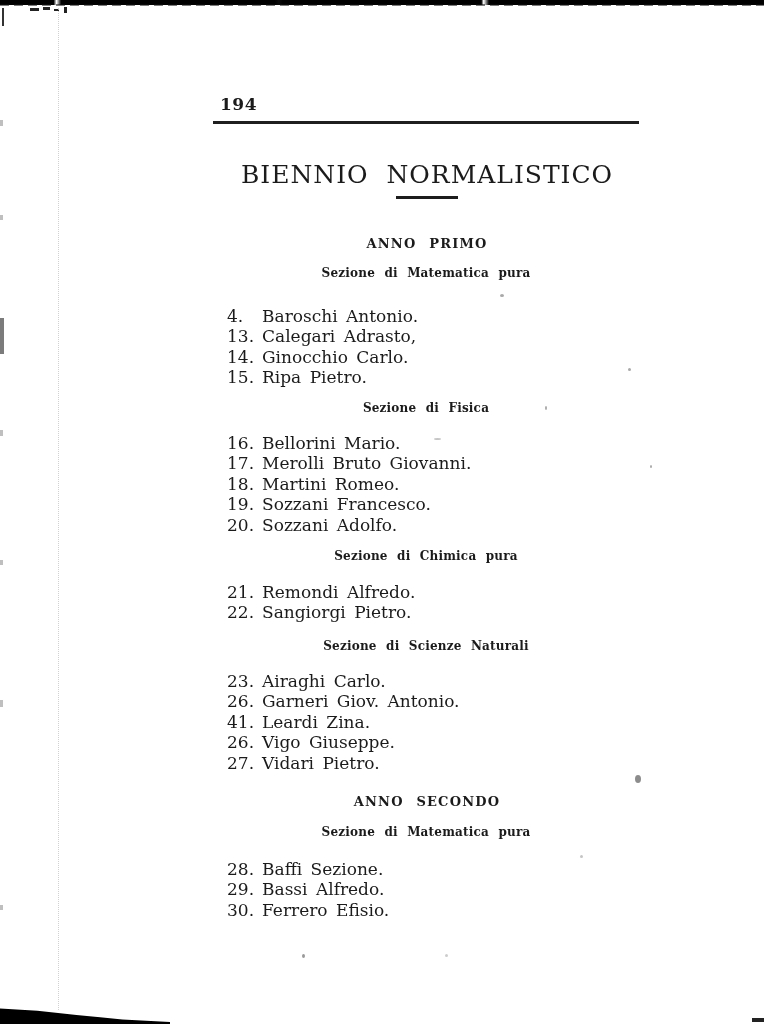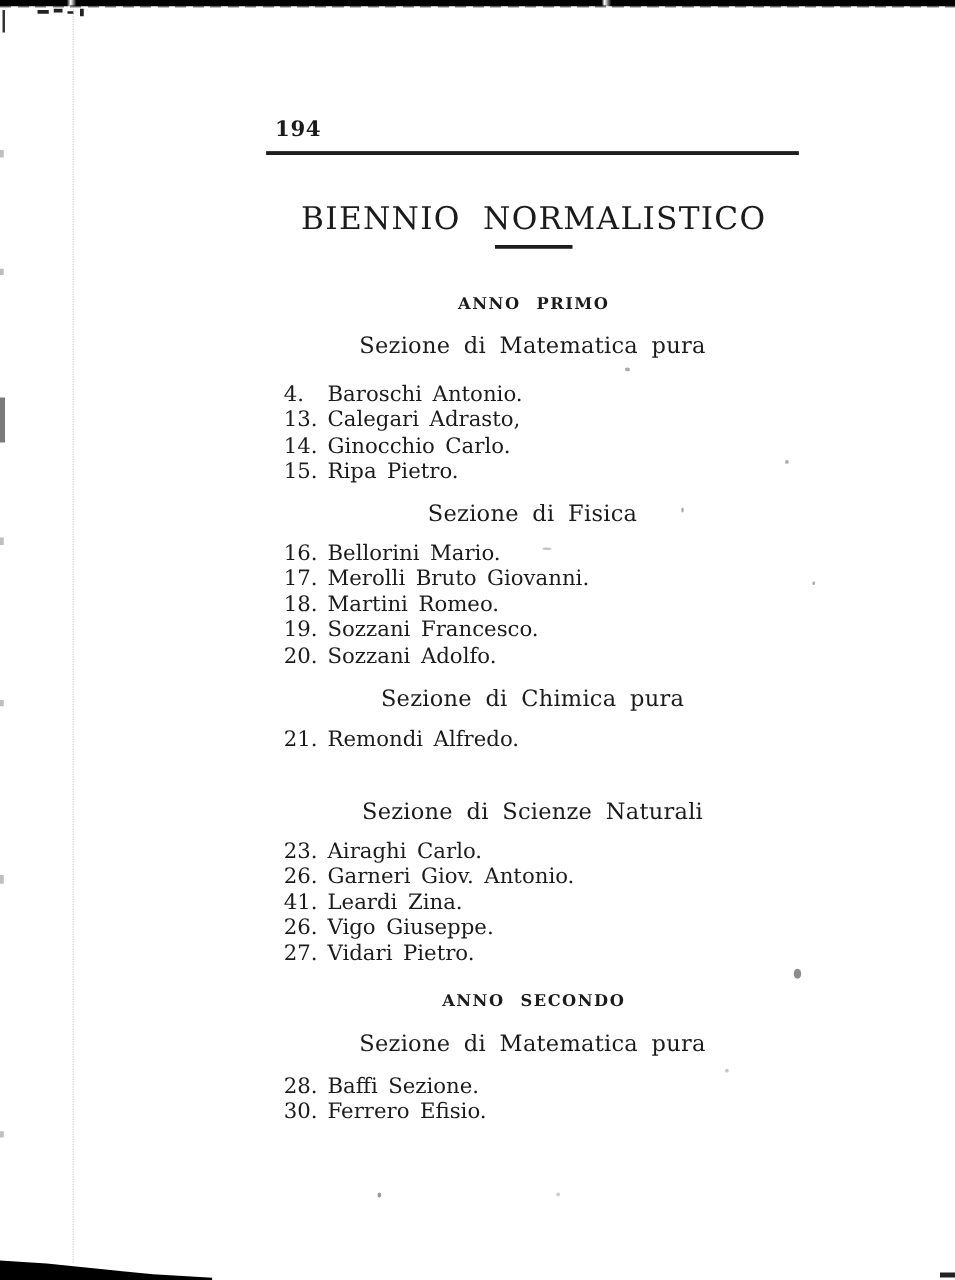--- a/index.html
+++ b/index.html
@@ -67,21 +67,21 @@
     left: 396px; top: 196px; width: 62px; height: 2.5px; background: #1d1d1d;
   }
   .year-heading {
     transform: translateX(-50%);
     font-size: 13px; font-weight: bold;
     letter-spacing: 1.2px; word-spacing: 7px;
     white-space: nowrap;
   }
   .section-heading {
     transform: translateX(-50%);
-    font-size: 18px; font-weight: normal;
+    font-size: 12px; font-weight: bold;
     letter-spacing: .2px; word-spacing: 5px;
     white-space: nowrap;
   }
   .student-group { left: 227px; width: 420px; }
   .line {
     display: flex; align-items: baseline;
     font-size: 17px; line-height: 20.4px;
     word-spacing: 3px; white-space: nowrap;
   }
   .num { width: 35px; flex: 0 0 35px; }
@@ -169,20 +169,24 @@
       <span>Sozzani Adolfo.</span>
     </div>
 </div>
 
 <div class="abs section-heading" style="left:426px;top:549px">Sezione di Chimica pura</div>
 <div class="abs student-group" style="top:582px">
   <div class="line">
       <span class="num">21.</span>
       <span>Remondi Alfredo.</span>
     </div>
+  <div class="line">
+      <span class="num">22.</span>
+      <span>Sangiorgi Pietro.</span>
+    </div>
 </div>
 
 <div class="abs section-heading" style="left:426px;top:639px">Sezione di Scienze Naturali</div>
 <div class="abs student-group" style="top:671px">
   <div class="line">
       <span class="num">23.</span>
       <span>Airaghi Carlo.</span>
     </div>
   <div class="line">
       <span class="num">26.</span>
@@ -204,16 +208,20 @@
 
 <div class="abs year-heading" style="left:427px;top:794px">ANNO SECONDO</div>
 
 <div class="abs section-heading" style="left:426px;top:825px">Sezione di Matematica pura</div>
 <div class="abs student-group" style="top:859px">
   <div class="line">
       <span class="num">28.</span>
       <span>Baffi Sezione.</span>
     </div>
   <div class="line">
+      <span class="num">29.</span>
+      <span>Bassi Alfredo.</span>
+    </div>
+  <div class="line">
       <span class="num">30.</span>
       <span>Ferrero Efisio.</span>
     </div>
 </div>
 
 </body></html>

